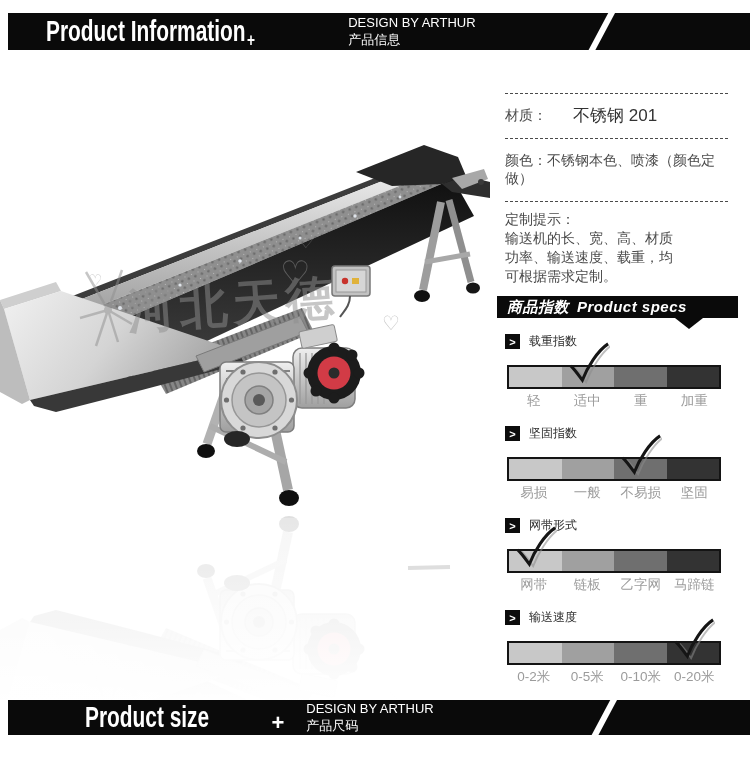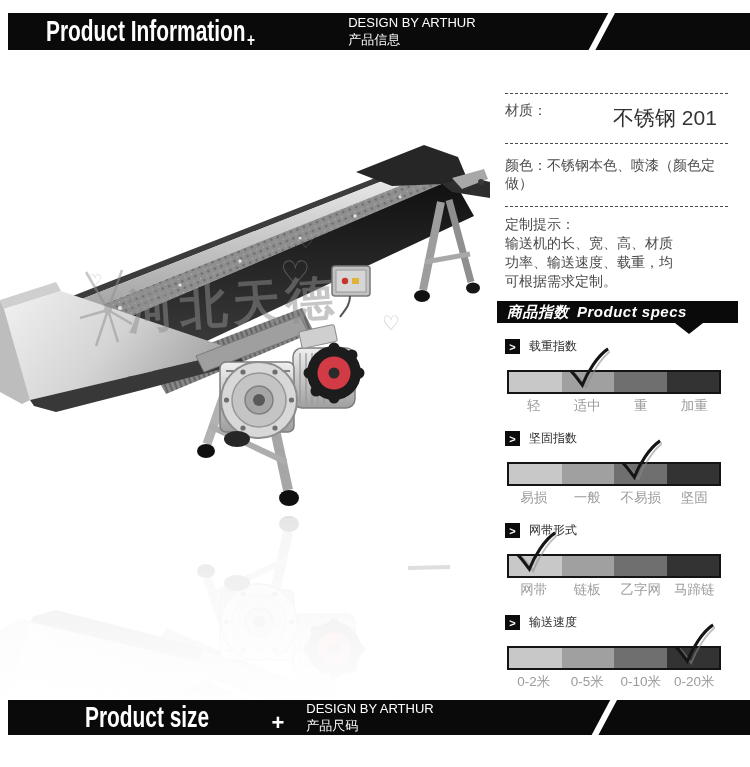--- a/index.html
+++ b/index.html
@@ -27,22 +27,22 @@
   .panel-header{position:relative;background:#0a0a0a;color:#fff;height:19px;line-height:19px;
     padding-left:10px;font-size:14px;font-weight:bold;letter-spacing:.5px;white-space:nowrap;}
   .panel-header .en{margin-left:8px;}
   .panel-header .tri{position:absolute;right:35px;top:100%;width:0;height:0;
     border-left:14px solid transparent;border-right:14px solid transparent;border-top:11px solid #0a0a0a;}
   .panel-header.specs{height:22px;line-height:22px;font-size:15px;margin-top:10px;font-style:italic;}
 
   .info-row{padding-left:8px;color:#4a4a4a;font-size:14px;}
   .row-name{margin-top:27px;}
   .sep{border-top:1px dashed #4a4a4a;margin:13px 10px 0 8px;height:0;}
-  .row-material{margin-top:8px;display:flex;align-items:flex-start;gap:40px;}
-  .row-material .val{font-size:21px;color:#333;margin-left:26px;position:relative;top:2px;}
+  .row-material{margin-top:8px;display:flex;align-items:flex-end;}
+  .row-material .val{font-size:17px;color:#333;margin-left:26px;position:relative;top:2px;}
   .row-color{margin-top:13px;}
   .row-custom{margin-top:9px;display:flex;flex-direction:column;}
   .row-custom .lbl{flex:none;width:74px;}
   .row-custom .lines{line-height:19px;color:#4a4a4a;}
 
   
   .spec-section{margin-top:15px;}
   .spec-title-row{display:flex;align-items:center;padding-left:8px;}
   .marker{width:15px;height:15px;background:#0c0c0c;color:#fff;font-size:11px;font-weight:bold;
     display:flex;align-items:center;justify-content:center;flex:none;}

